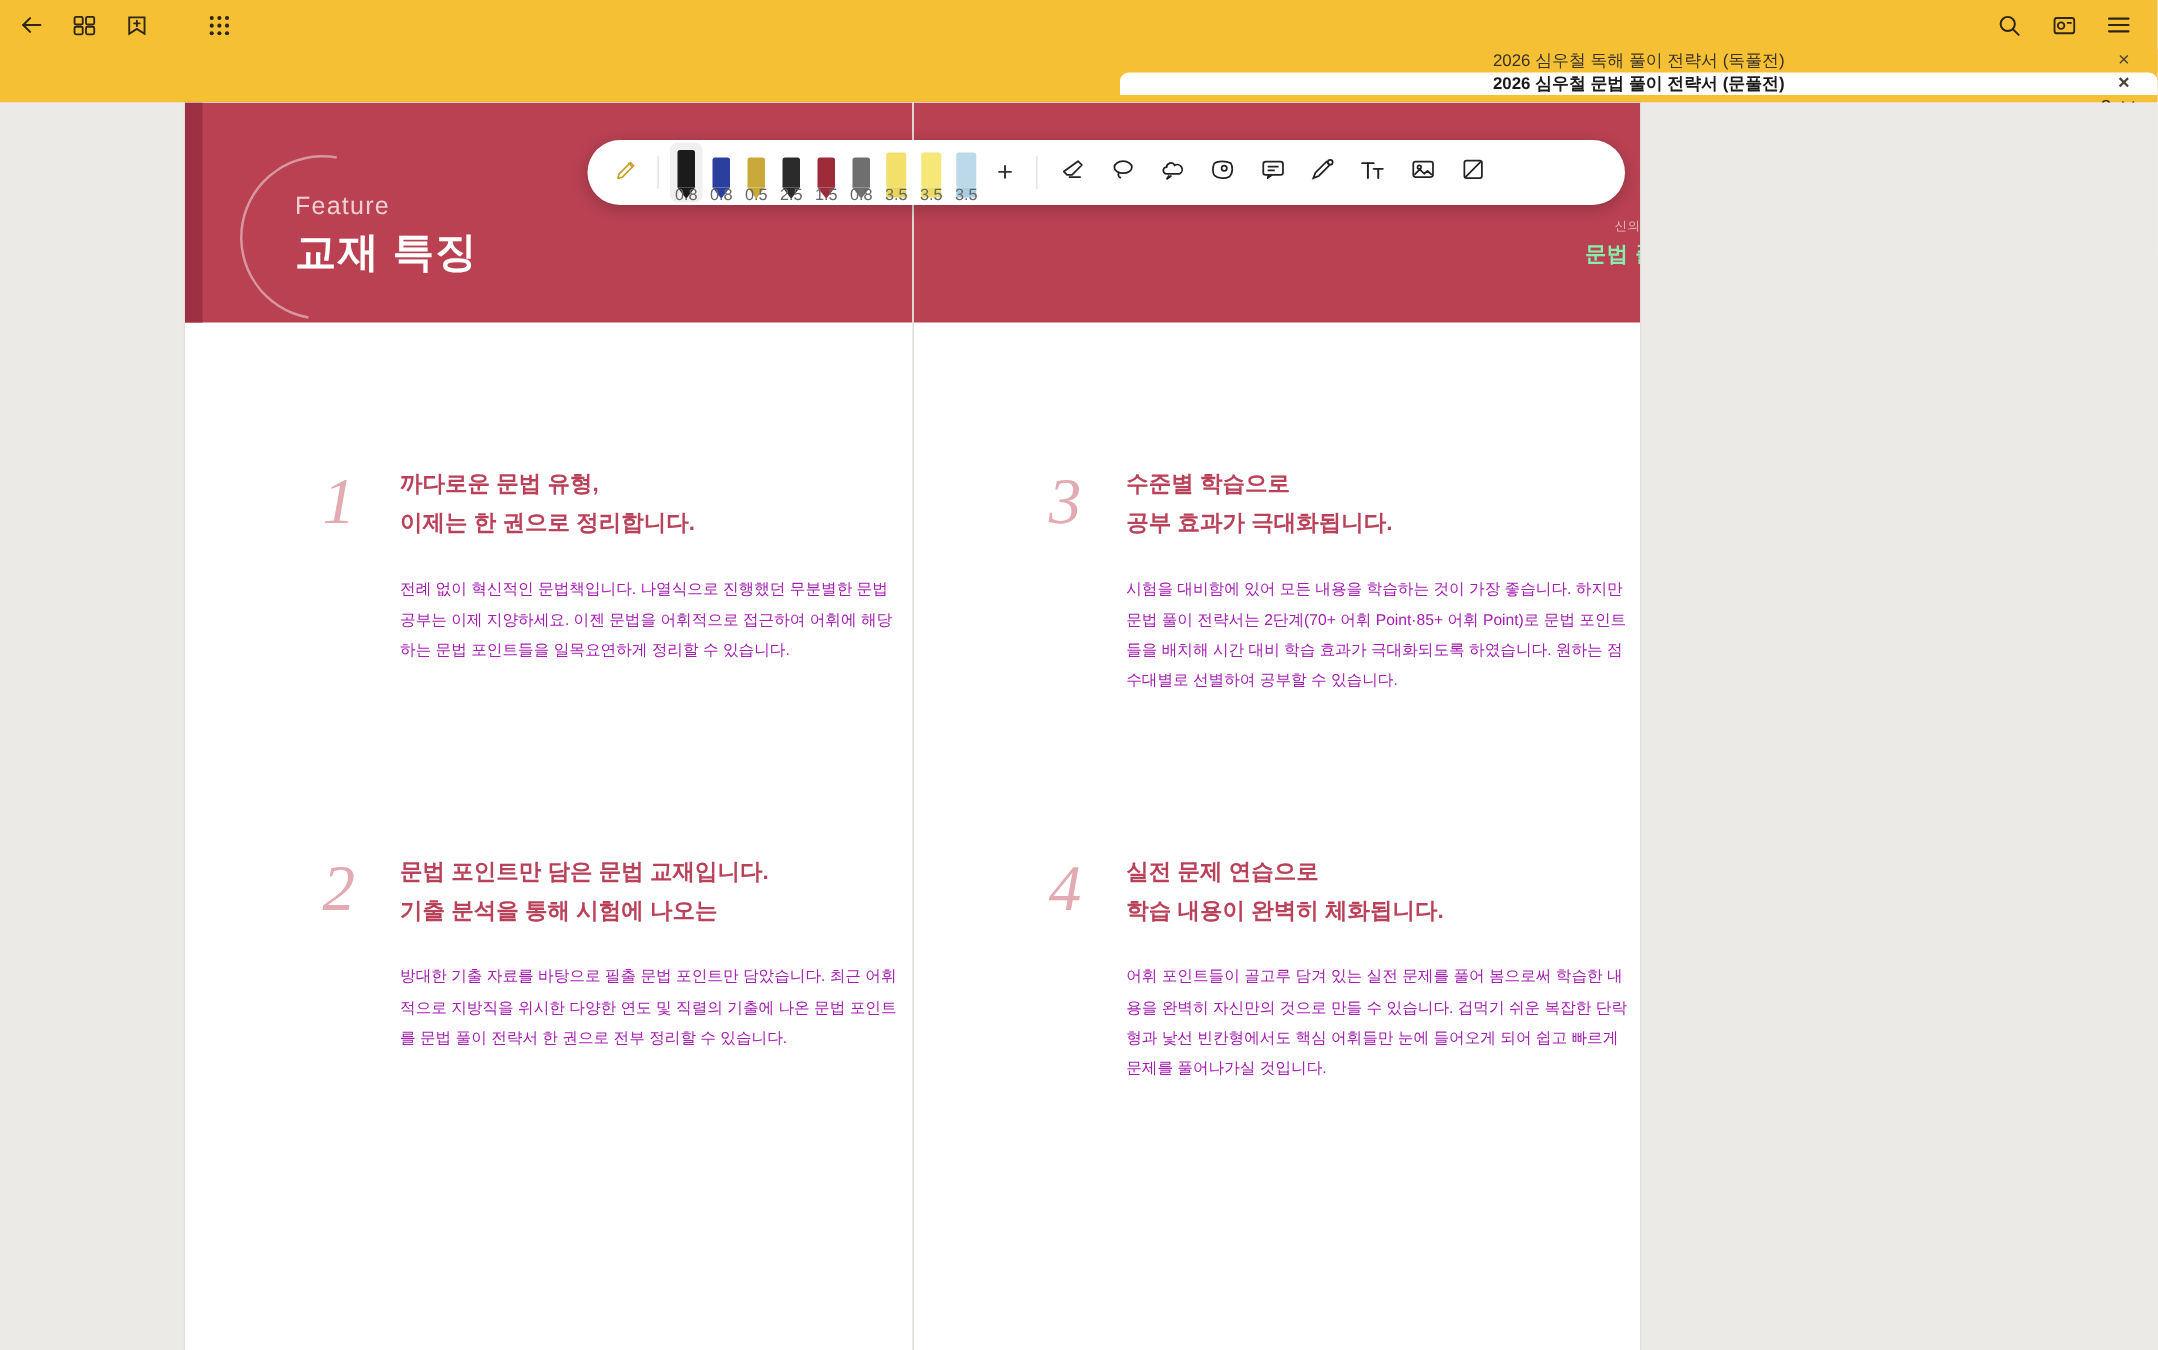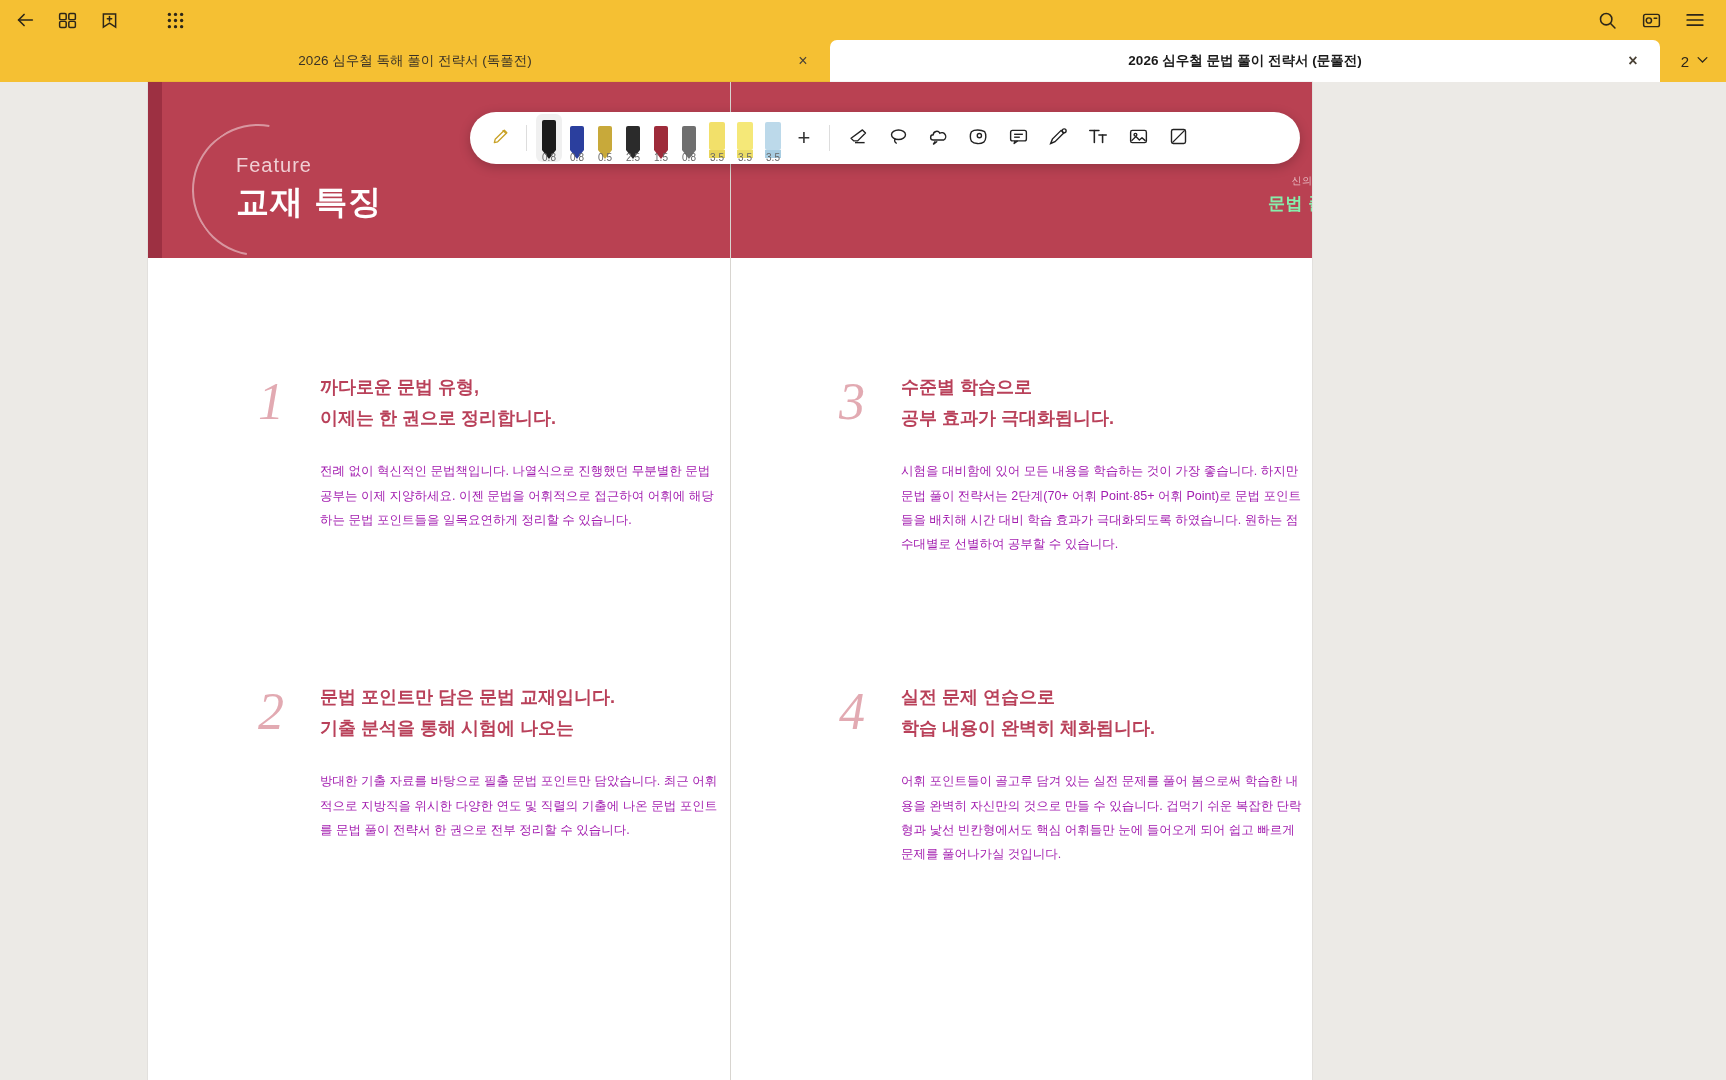--- a/index.html
+++ b/index.html
@@ -24,21 +24,21 @@
     display: flex; align-items: center; justify-content: center;
     border-radius: 5px; cursor: pointer;
   }
   .tb-btn svg { display: block; }
 
   
   .tabbar {
     position: absolute; top: 40px; left: 0;
     width: 1726px; height: 42px;
     background: #f5c033;
-    display: flex; align-items: flex-end;
+    display: flex; align-items: flex-end; flex-direction: column;
   }
   .tab {
     height: 42px;
     display: flex; align-items: center;
     position: relative;
     font-size: 13.5px;
     cursor: pointer;
   }
   .tab-inactive {
     width: 830px;
@@ -189,21 +189,21 @@
   }
   .pen-tip {
     position: absolute; left: 7px; top: 38px;
     width: 0; height: 0;
     border-left: 7px solid transparent;
     border-right: 7px solid transparent;
     border-top: 9px solid #000;
   }
   .pen-size {
     position: absolute; bottom: 1px; left: 0; width: 28px;
-    text-align: center; font-size: 10px; color: #666;
+    text-align: center; font-size: 13px; color: #666;
   }
   .pen-sel {
     position: absolute; left: 1px; top: 2px;
     width: 26px; height: 48px;
     border-radius: 6px;
     background: rgba(0,0,0,0.06);
   }
   .hl-body {
     position: absolute; left: 6px; top: 10px;
     width: 16px; height: 28px; border-radius: 2px;

